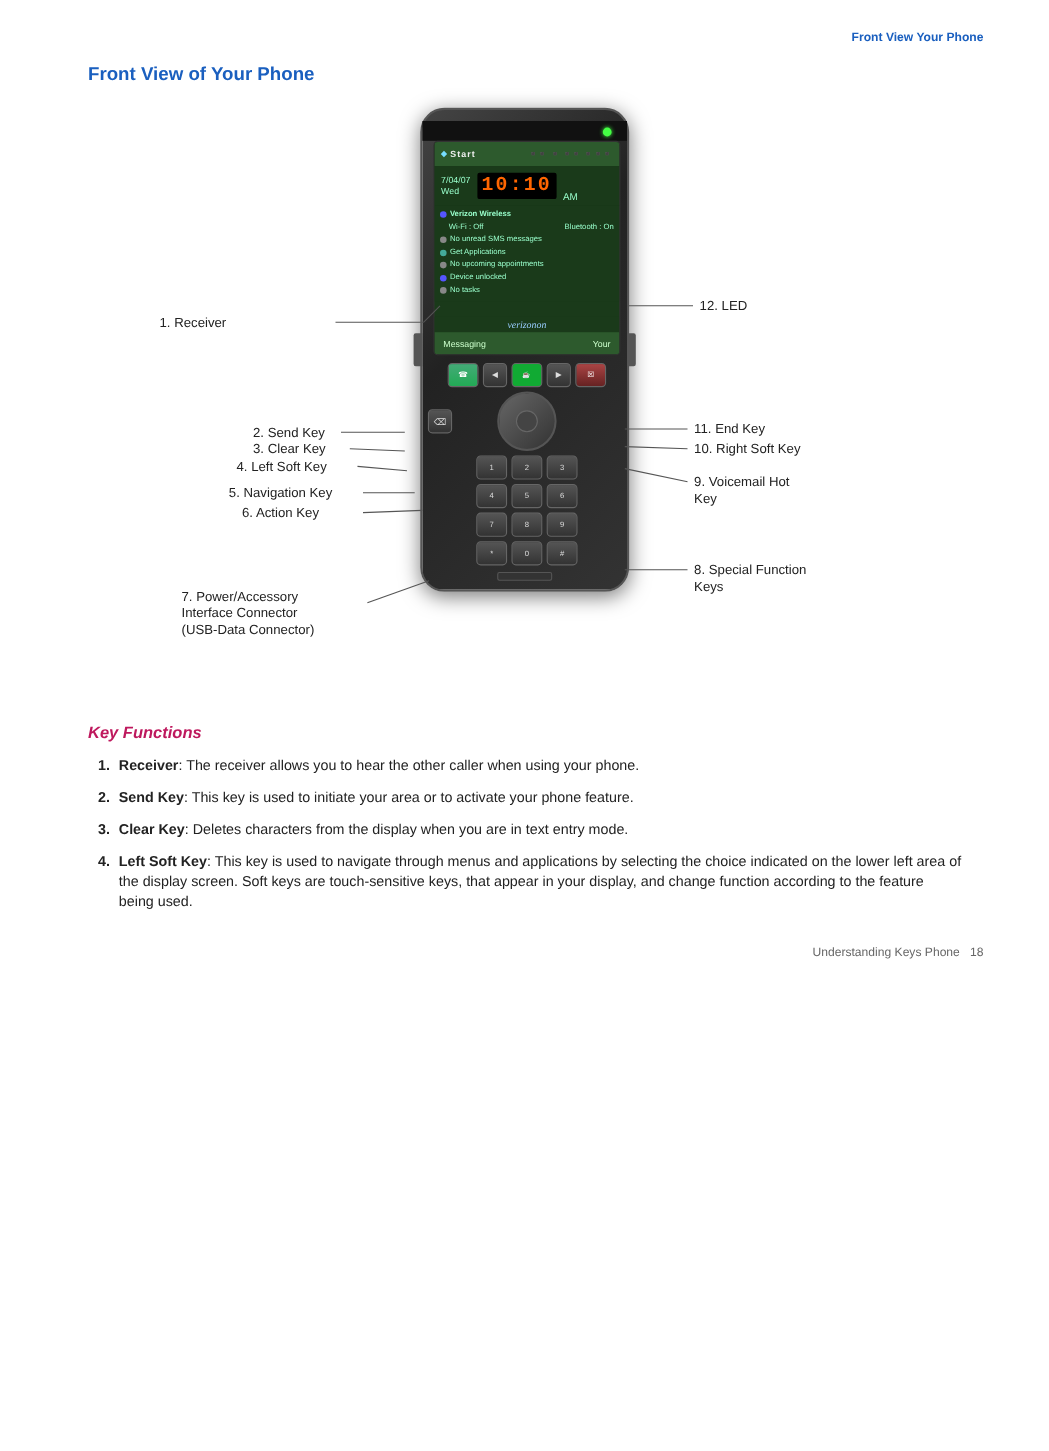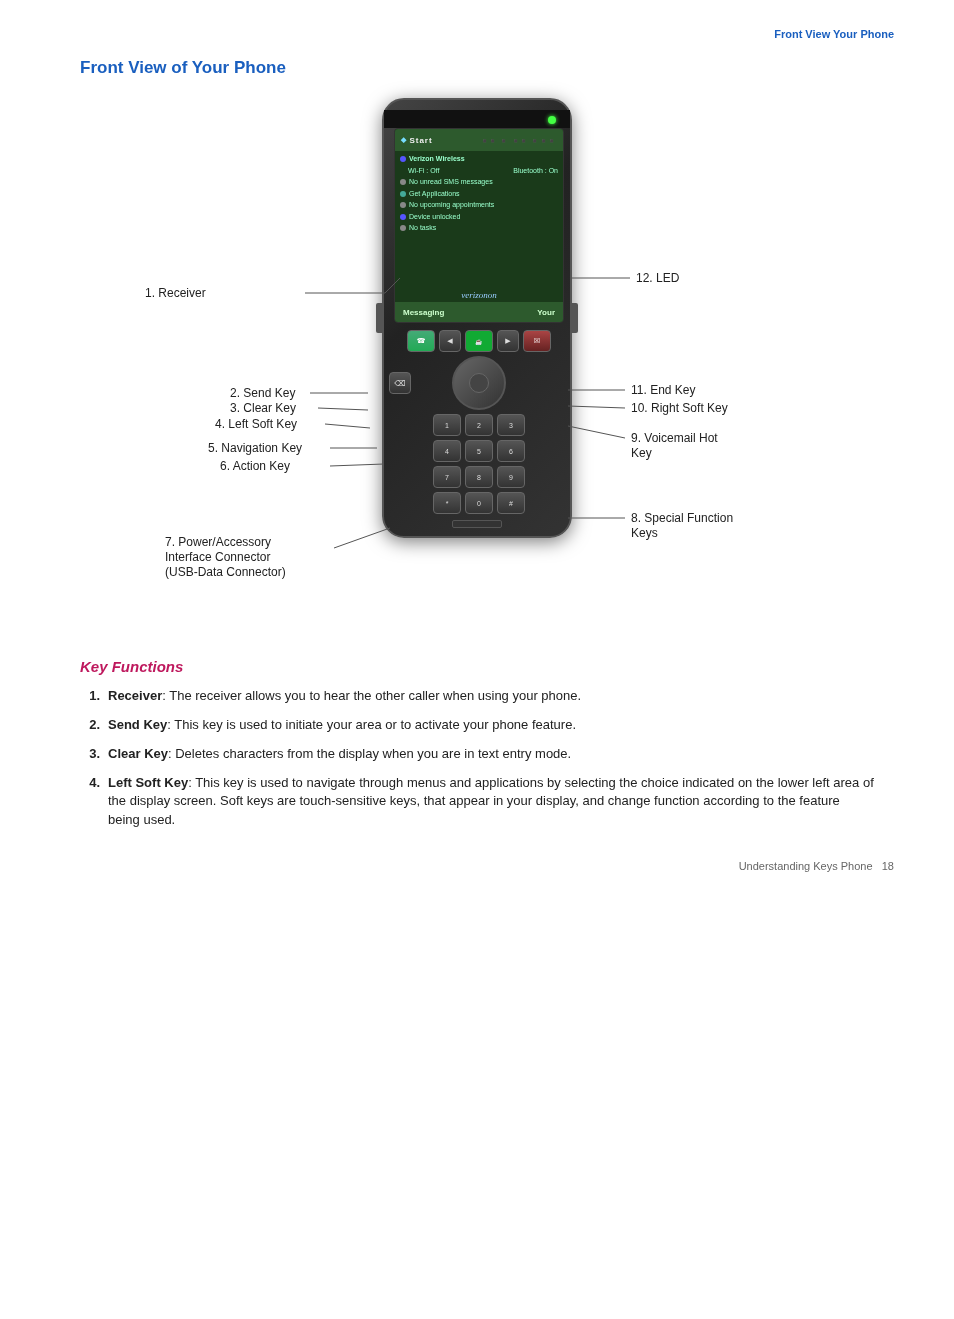--- a/index.html
+++ b/index.html
@@ -145,21 +145,21 @@
       left: 0;
       right: 0;
       height: 20px;
       background: #2d5a2d;
       display: flex;
       align-items: center;
       justify-content: space-between;
       padding: 0 8px;
       font-size: 8px;
       color: #cfc;
-      font-weight: bold;
+      font-weight: normal;
     }
 
     .verizon-bar {
       position: absolute;
       bottom: 20px;
       left: 0;
       right: 0;
       height: 14px;
       background: #1a3a1a;
       display: flex;
@@ -370,20 +370,25 @@
       <div class="led-indicator"></div>
 
       <div class="phone-screen-area">
 
         <div class="screen-top-bar">
           <span style="color:#7df;font-size:7px;">◆</span>
           <span style="margin-left:2px;">Start</span>
           <span style="margin-left:auto;font-size:6px;color:#aaa;">◾◾ ◾ ◾◾ ◾◾◾</span>
         </div>
 
+        <div class="screen-time-area">
+          <div class="date-text">7/04/07<br>Wed</div>
+          <div class="time-display">10:10</div>
+          <div class="am-text">AM</div>
+        </div>
 
         <div class="screen-info-area">
           <div class="screen-info-row">
             <div class="info-dot info-dot-blue"></div>
             <span style="font-weight:bold;">Verizon Wireless</span>
           </div>
           <div class="screen-info-row">
             <span style="margin-left:8px;">Wi-Fi : Off</span>
             <span style="margin-left:auto;">Bluetooth : On</span>
           </div>

